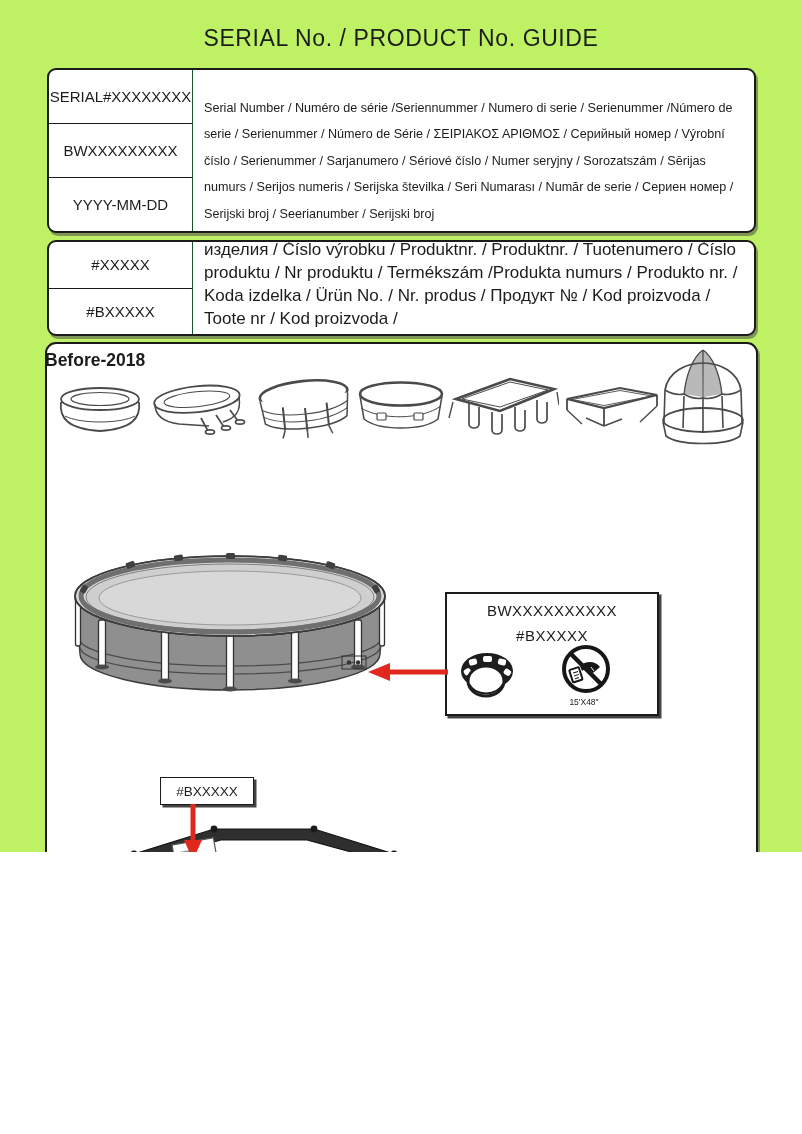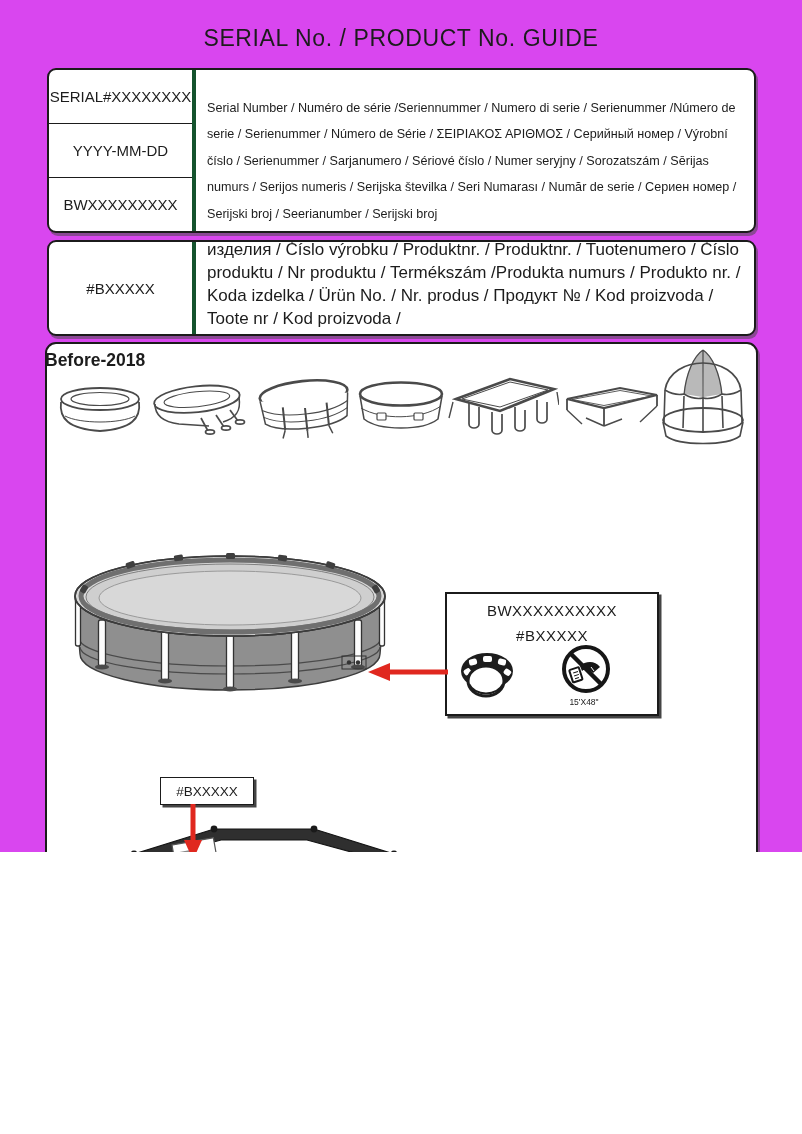--- a/index.html
+++ b/index.html
@@ -1,25 +1,25 @@
 <!DOCTYPE html>
 <html><head>
 <meta charset="utf-8">
 <style>
   html,body{margin:0;padding:0;background:#fff;}
-  .page{position:relative;width:802px;height:852px;background:#d946ef;
+  .page{position:relative;width:802px;height:852px;background:#bef264;
         font-family:"Liberation Sans",sans-serif;color:#1c1c1c;overflow:hidden;}
   .title{position:absolute;top:25px;left:0;width:100%;text-align:center;
          font-size:23px;letter-spacing:.6px;}
   .box{position:absolute;background:#fff;border:2px solid #1b1b1b;border-radius:9px;
        box-shadow:2px 3px 0 rgba(75,75,75,.55);}
   .tbl{display:flex;overflow:hidden;}
   #serial-table{left:47px;top:68px;width:705px;height:161px;}
   #product-table{left:47px;top:240px;width:705px;height:92px;}
-  .tbl-codes{width:143px;border-right:4px solid #14532d;display:flex;flex-direction:column;flex:none;}
+  .tbl-codes{width:143px;border-right:1px solid #14532d;display:flex;flex-direction:column;flex:none;}
   .code-cell{flex:1;display:flex;align-items:center;justify-content:center;
              font-size:15px;border-bottom:1.5px solid #1b1b1b;white-space:nowrap;}
   .code-cell:last-child{border-bottom:none;}
   .tbl-desc{flex:1;display:flex;align-items:flex-end;padding:4px 11px;}
   #serial-table .tbl-desc{font-size:12.6px;line-height:26.5px;}
   #product-table .tbl-desc{font-size:17px;line-height:23px;}
   #diagram-box{left:45px;top:342px;width:709px;height:720px;border-radius:11px;}
   .diagram-heading{position:absolute;top:350px;left:45px;width:709px;
                    font-size:17.5px;font-weight:bold;}
   .abs{position:absolute;}
@@ -37,30 +37,31 @@
 </head>
 <body>
 
 <div class="page">
 
   <div class="title">SERIAL No. / PRODUCT No. GUIDE</div>
 
   <div class="box tbl" id="serial-table">
     <div class="tbl-codes">
       <div class="code-cell">SERIAL#XXXXXXXX</div>
+      <div class="code-cell">BWXXXXXXXXX</div>
       <div class="code-cell">YYYY-MM-DD</div>
-      <div class="code-cell">BWXXXXXXXXX</div>
     </div>
     <div class="tbl-desc">
       <span>Serial Number / Numéro de série /Seriennummer / Numero di serie / Serienummer /Número de serie / Serienummer / Número de Série / ΣΕΙΡΙΑΚΟΣ ΑΡΙΘΜΟΣ / Серийный номер / Výrobní číslo / Serienummer / Sarjanumero / Sériové číslo / Numer seryjny / Sorozatszám / Sērijas numurs / Serijos numeris / Serijska številka / Seri Numarası / Număr de serie / Сериен номер / Serijski broj / Seerianumber / Serijski broj</span>
     </div>
   </div>
 
   <div class="box tbl" id="product-table">
     <div class="tbl-codes">
+      <div class="code-cell">#XXXXX</div>
       <div class="code-cell">#BXXXXX</div>
     </div>
     <div class="tbl-desc">
       <span>Product No. / N° du produit / Produktnr. / Prodotto n. / Productnr. / Nº de producto / Produktnr. / Nº do produto. / ΑΡΙΘΜΟΣ ΠΡΟΪΟΝΤΟΣ / № изделия / Číslo výrobku / Produktnr. / Produktnr. / Tuotenumero / Číslo produktu / Nr produktu / Termékszám /Produkta numurs / Produkto nr. / Koda izdelka / Ürün No. / Nr. produs / Продукт № / Kod proizvoda / Toote nr / Kod proizvoda /</span>
     </div>
   </div>
 
   <div class="box" id="diagram-box"></div>
   <div class="diagram-heading">Before-2018</div>
 

